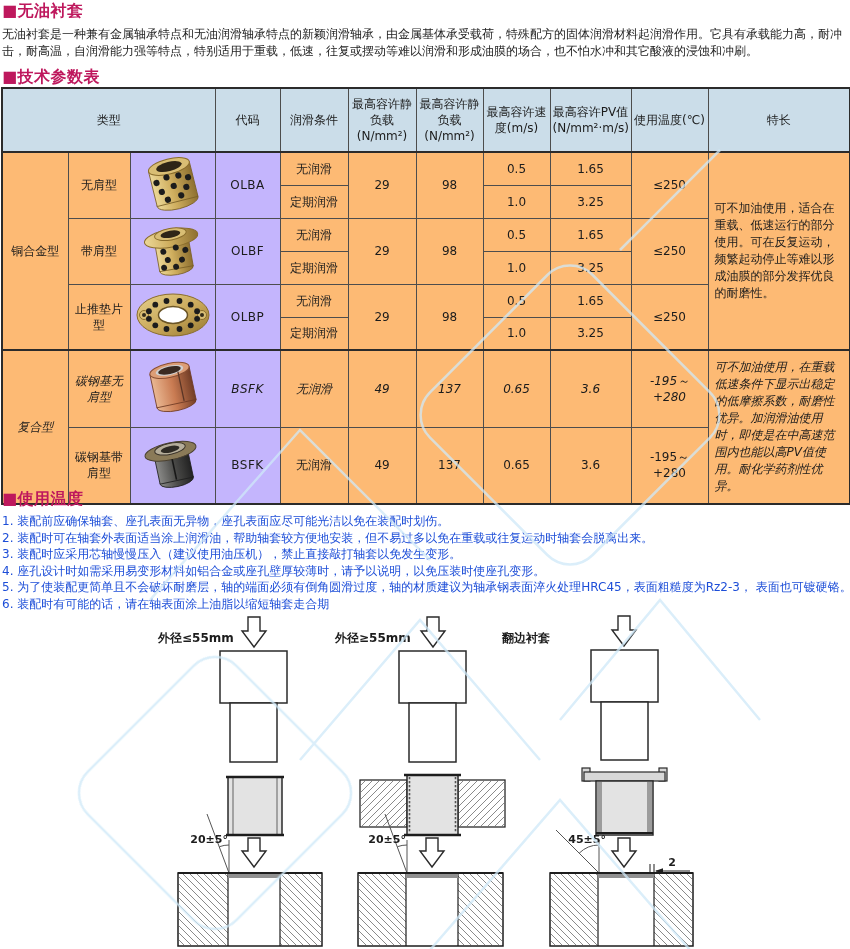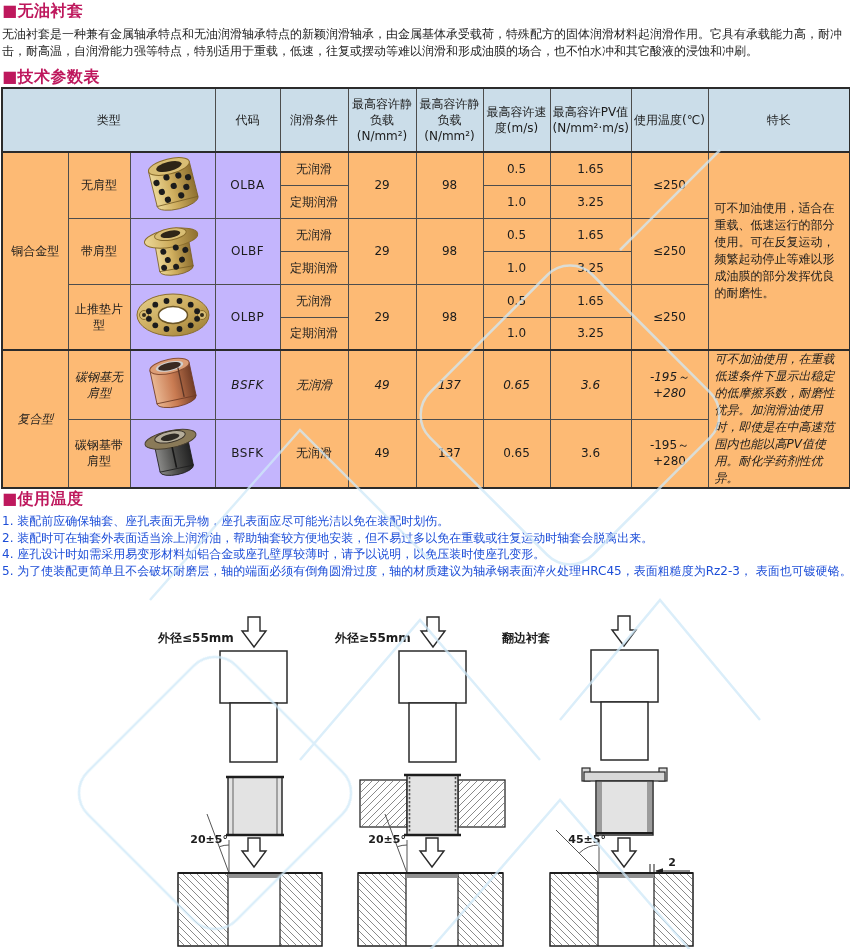--- a/index.html
+++ b/index.html
@@ -14,21 +14,21 @@
   
   .spec-table{border-collapse:collapse;table-layout:fixed;width:848px;background:#fff;border:2px solid #2b2b2b;}
   .spec-table td,.spec-table th{border:1px solid #4d4d4d;padding:2px;text-align:center;vertical-align:middle;
     font-size:12px;line-height:16px;color:#1c1c1c;overflow:hidden;font-weight:500;}
   .spec-table thead th{background:#cbdde9;height:58px;}
   .spec-table thead{border-bottom:2px solid #2b2b2b;}
   tr.sep td{border-top:2px solid #2b2b2b;font-style:italic;}
   .tint{background:#fdba74;}
   .white{background:#c4b5fd;}
   .code{color:#00a0e6;font-weight:bold;font-size:12.5px;letter-spacing:.5px;}
-  .feat{text-align:left !important;padding:0 6px !important;line-height:17px !important;}
+  .feat{text-align:left !important;padding:8px 6px !important;line-height:17px !important;}
   tr.h33{height:33px;}
   tr.h65{height:65px;}
   td.imgcell{padding:0 !important;}
   
   .steps{font-size:12px;line-height:16.6px;font-weight:500;color:#1d4ed8;width:846px;}
   .steps div{white-space:nowrap;}
   
   .diag text{font-family:"DejaVu Sans","Liberation Sans",sans-serif;fill:#1c1c1c;}
   .wm{z-index:2;pointer-events:none;}
 </style>
@@ -282,22 +282,24 @@
         <td class="tint">-195～+280</td>
       </tr>
     </tbody>
   </table>
   </div>
 
   <div class="abs content sec-title" style="top:489px;left:2px">■使用温度</div>
   <div class="abs content steps" style="top:513px;left:2px">
     <div>1. 装配前应确保轴套、座孔表面无异物，座孔表面应尽可能光洁以免在装配时划伤。</div>
     <div>2. 装配时可在轴套外表面适当涂上润滑油，帮助轴套较方便地安装，但不易过多以免在重载或往复运动时轴套会脱离出来。</div>
+    <div>3. 装配时应采用芯轴慢慢压入（建议使用油压机），禁止直接敲打轴套以免发生变形。</div>
     <div>4. 座孔设计时如需采用易变形材料如铝合金或座孔壁厚较薄时，请予以说明，以免压装时使座孔变形。</div>
     <div>5. 为了使装配更简单且不会破坏耐磨层，轴的端面必须有倒角圆滑过度，轴的材质建议为轴承钢表面淬火处理HRC45，表面粗糙度为Rz2-3， 表面也可镀硬铬。</div>
+    <div>6. 装配时有可能的话，请在轴表面涂上油脂以缩短轴套走合期</div>
   </div>
 
   <svg class="abs content diag" style="top:600px;left:0" width="850" height="349" viewBox="0 0 850 349">
     <defs>
       <pattern id="hatchL" width="7" height="7" patternUnits="userSpaceOnUse">
         <path d="M0,0 l7,7" stroke="#8a8a8a" stroke-width="1"></path>
       </pattern>
       <pattern id="hatchR" width="7" height="7" patternUnits="userSpaceOnUse">
         <path d="M0,7 l7,-7" stroke="#8a8a8a" stroke-width="1"></path>
       </pattern>

